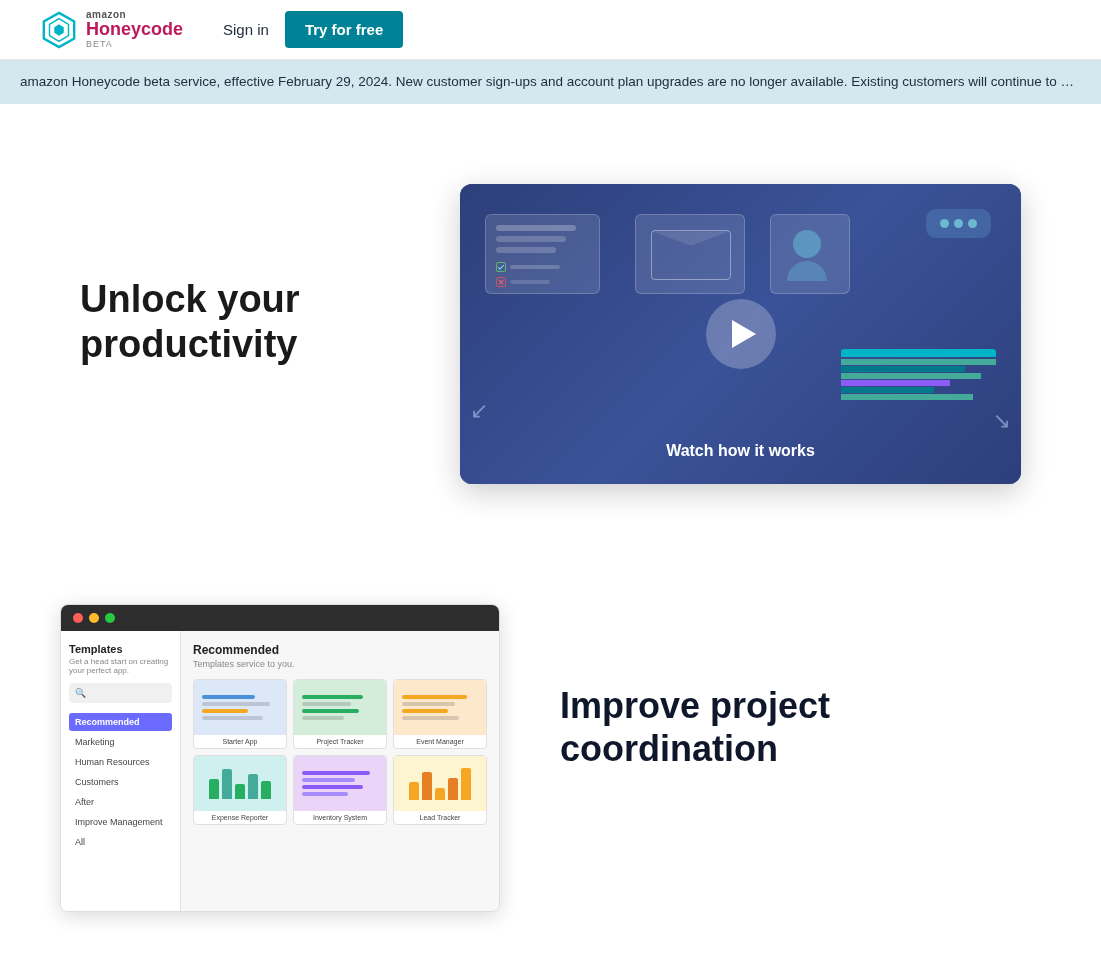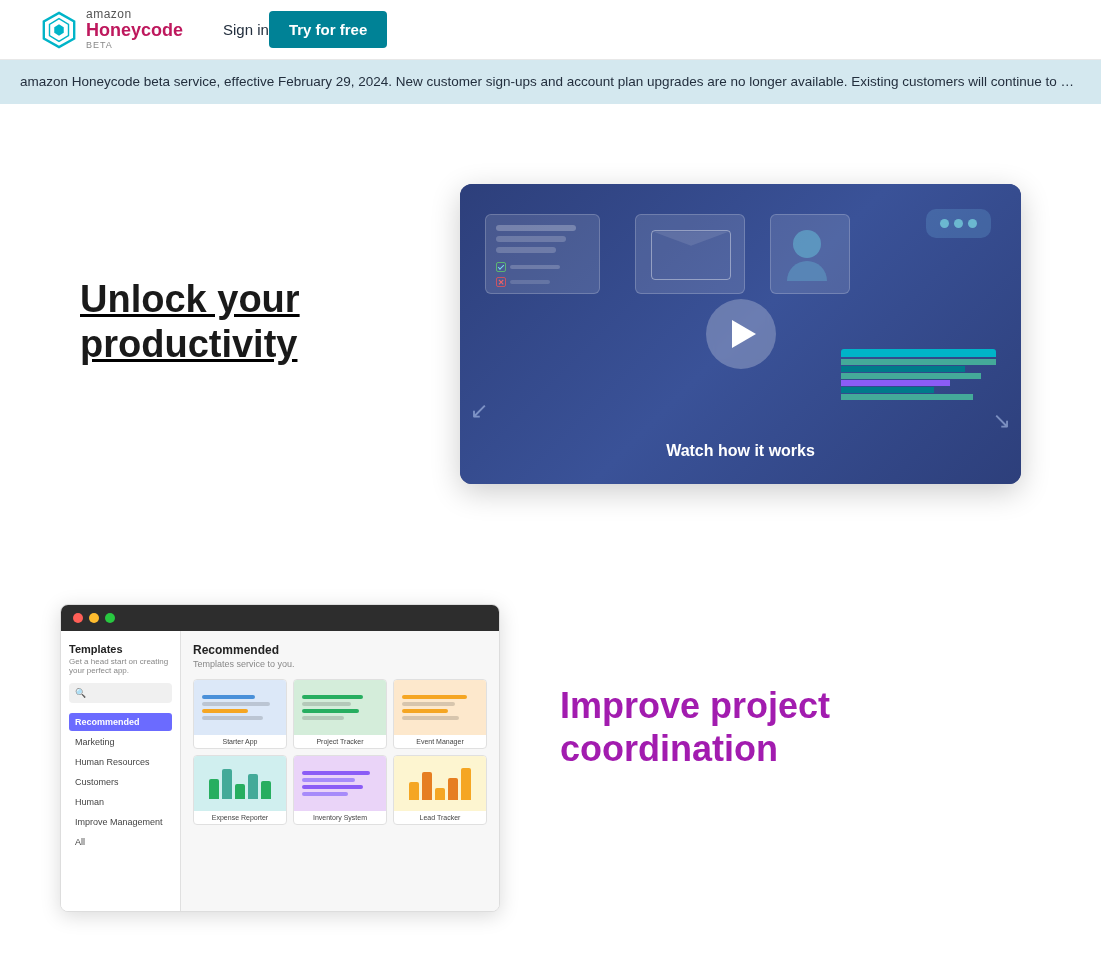--- a/index.html
+++ b/index.html
@@ -26,23 +26,24 @@
       width: 38px;
       height: 38px;
       margin-right: 8px;
     }
     .logo-text-block {
       display: flex;
       flex-direction: column;
       line-height: 1.1;
     }
     .logo-amazon {
-      font-size: 12px;
+      font-size: 10px;
       color: #555;
       letter-spacing: 0.5px;
+      font-weight: bold;
     }
     .logo-honeycode {
       font-size: 18px;
       font-weight: 700;
       color: #be185d;
     }
     .logo-beta {
       font-size: 9px;
       color: #888;
       letter-spacing: 1px;
@@ -55,20 +56,21 @@
     }
     nav a {
       text-decoration: none;
       color: #232f3e;
       font-size: 15px;
       font-weight: 400;
     }
     .header-actions {
       display: flex;
       align-items: center;
+      gap: 16px;
     }
     .sign-in-btn {
       background: none;
       border: none;
       color: #232f3e;
       font-size: 15px;
       cursor: pointer;
       font-weight: 400;
     }
     .try-free-btn {
@@ -97,21 +99,20 @@
     
     .hero {
       display: flex;
       align-items: center;
       padding: 80px 80px 80px 80px;
       gap: 60px;
       max-width: 1101px;
     }
     .hero-text {
       flex: 0 0 320px;
-      text-decoration: underline;
     }
     .hero-title {
       font-size: 38px;
       font-weight: 700;
       color: #1a1a1a;
       line-height: 1.2;
       margin-bottom: 24px;
     }
     .hero-desc {
       font-size: 16px;
@@ -297,21 +298,21 @@
     .mini-line.accent3 { background: #27ae60; }
 
     
     .section2-text {
       flex: 1;
       padding-top: 80px;
     }
     .section2-title {
       font-size: 36px;
       font-weight: 700;
-      color: #a21caf;
+      color: #0f172a;
       line-height: 1.2;
       margin-bottom: 20px;
     }
     .section2-desc {
       font-size: 16px;
       color: #444;
       line-height: 1.6;
     }
   </style>
 </head>
@@ -425,21 +426,21 @@
       <div class="ts-sidebar">
         <div style="font-size:11px;font-weight:700;color:#222;margin-bottom:2px;">Templates</div>
         <div style="font-size:8px;color:#888;margin-bottom:8px;">Get a head start on creating your perfect app.</div>
         <div class="ts-search">
           <span class="ts-search-ico">🔍</span>
         </div>
         <div class="ts-sidebar-item active">Recommended</div>
         <div class="ts-sidebar-item">Marketing</div>
         <div class="ts-sidebar-item">Human Resources</div>
         <div class="ts-sidebar-item">Customers</div>
-        <div class="ts-sidebar-item">Human</div>
+        <div class="ts-sidebar-item">After</div>
         <div class="ts-sidebar-item">Improve Management</div>
         <div class="ts-sidebar-item">All</div>
       </div>
       <div class="ts-main">
         <div class="ts-main-title">Recommended</div>
         <div class="ts-main-sub">Templates service to you.</div>
         <div class="ts-grid">
 
           <div class="ts-card">
             <div class="ts-card-img bg-blue">

